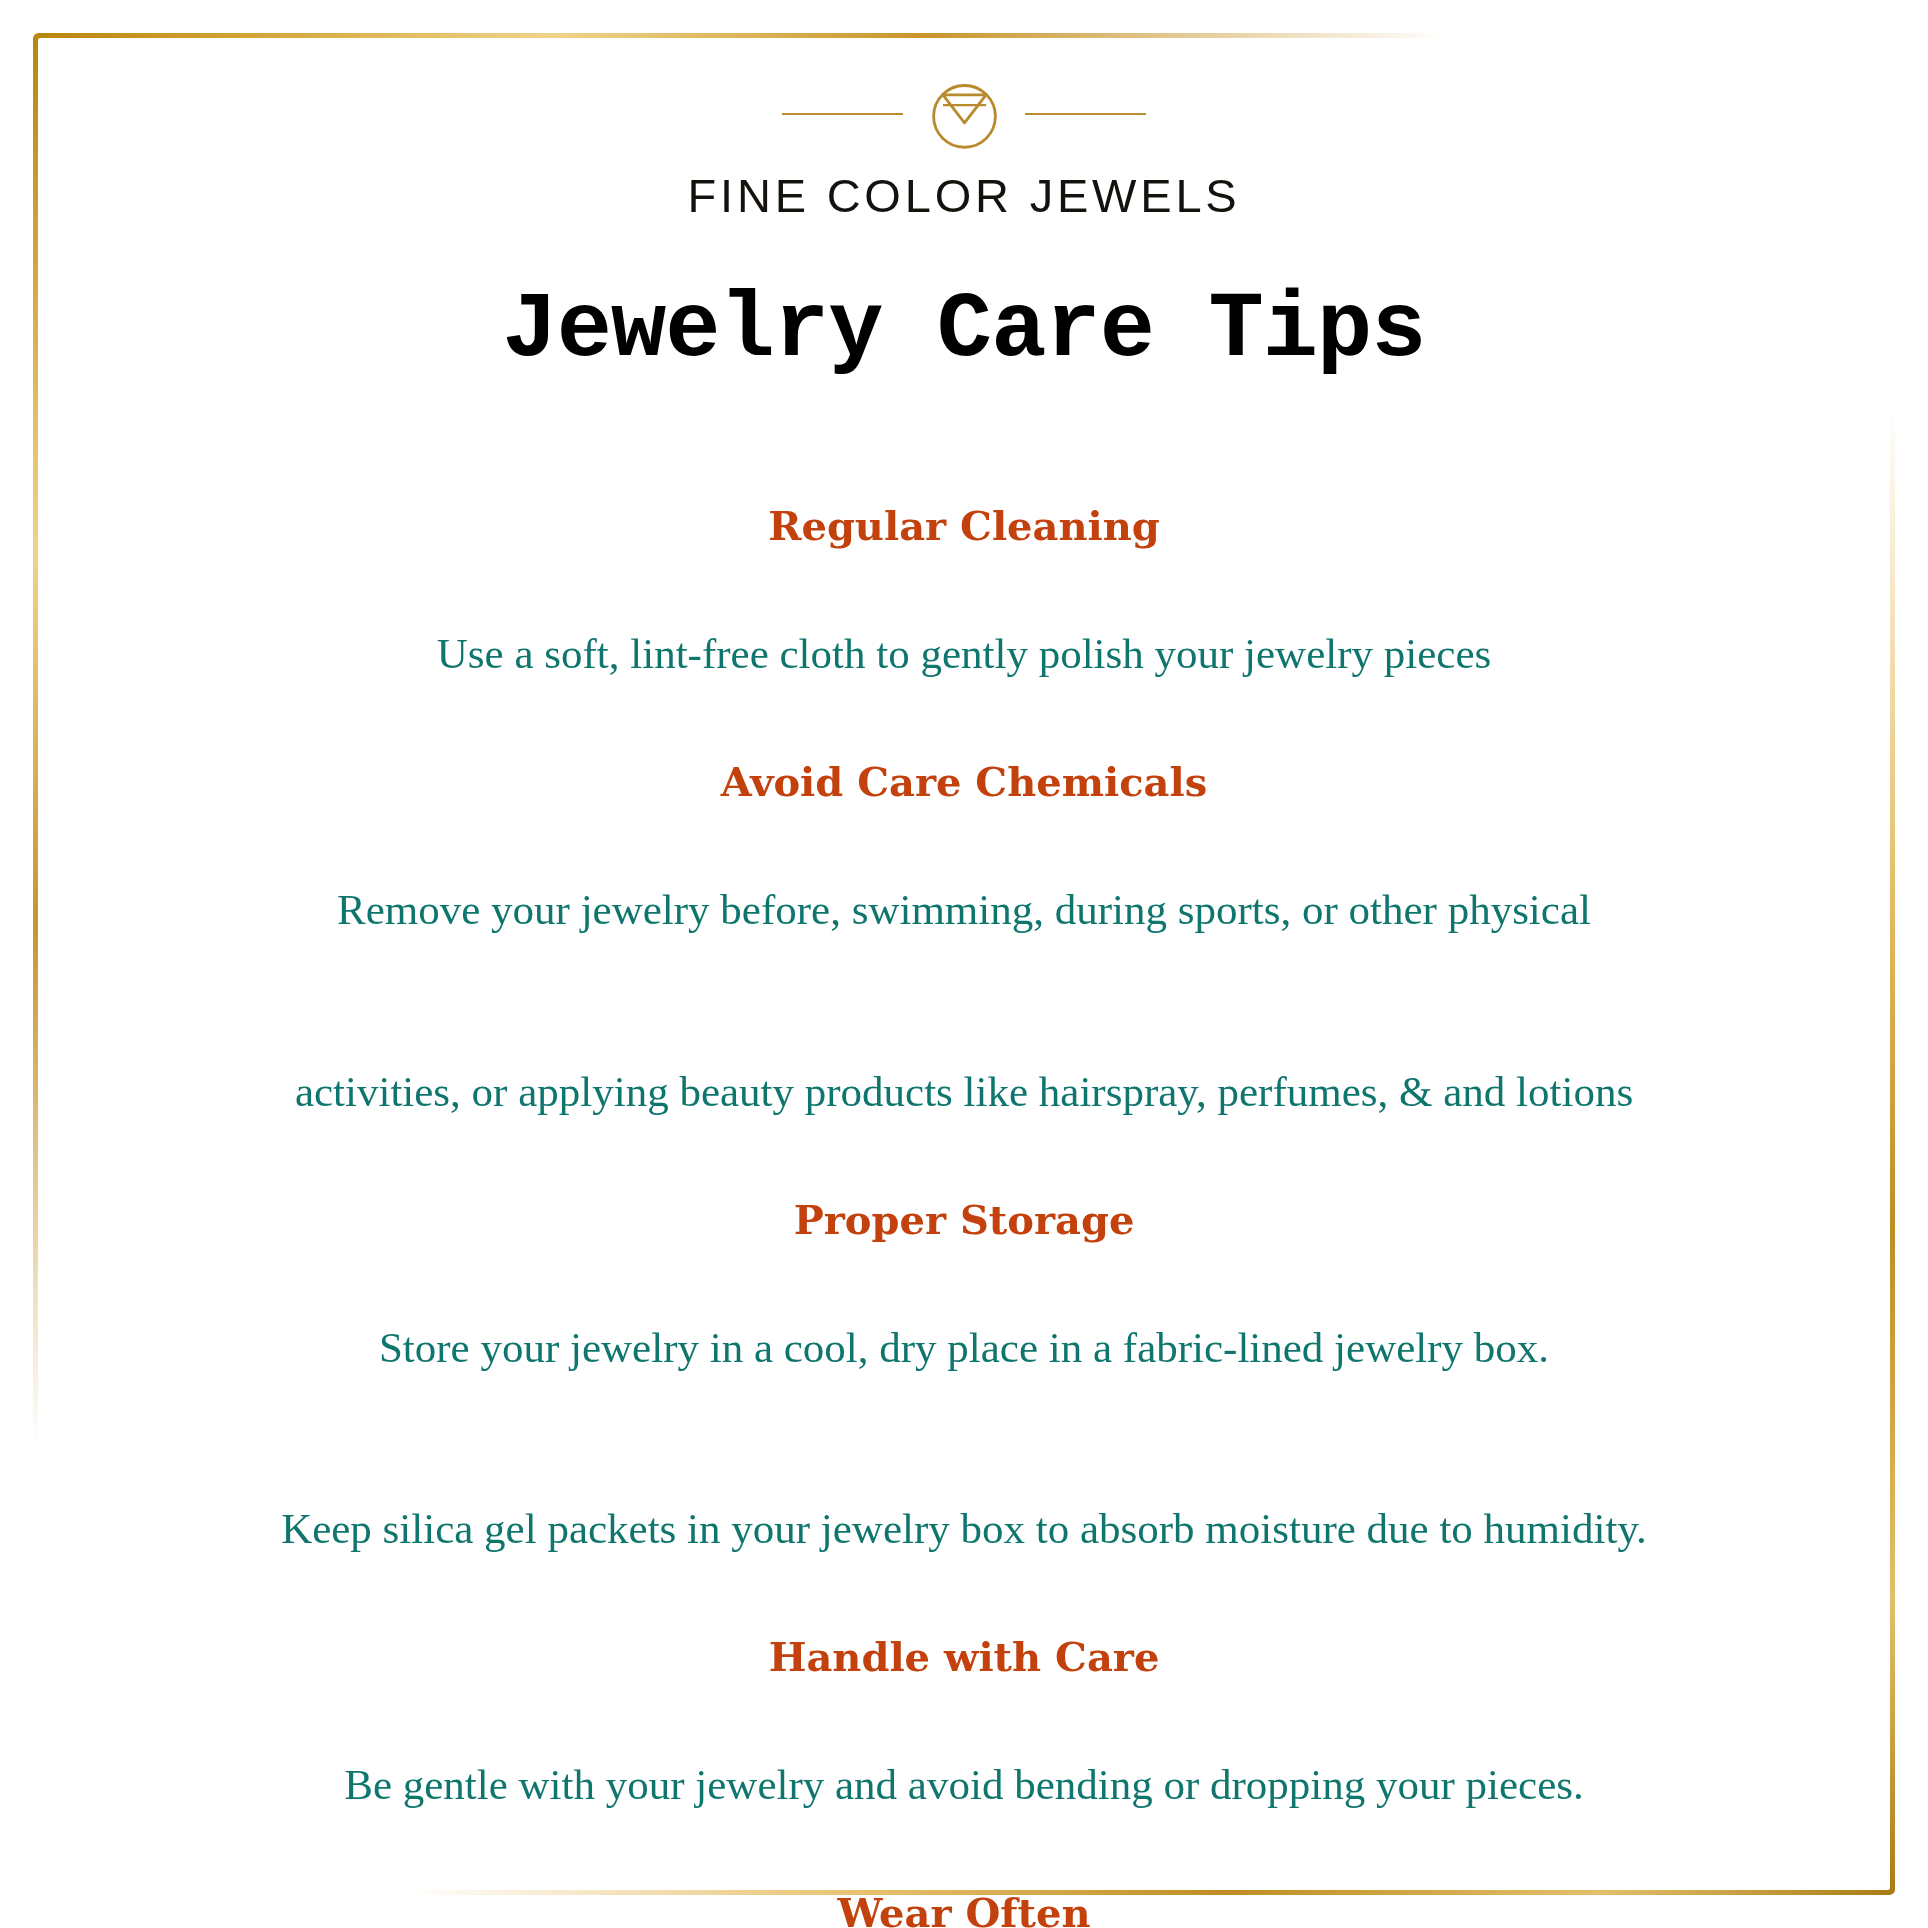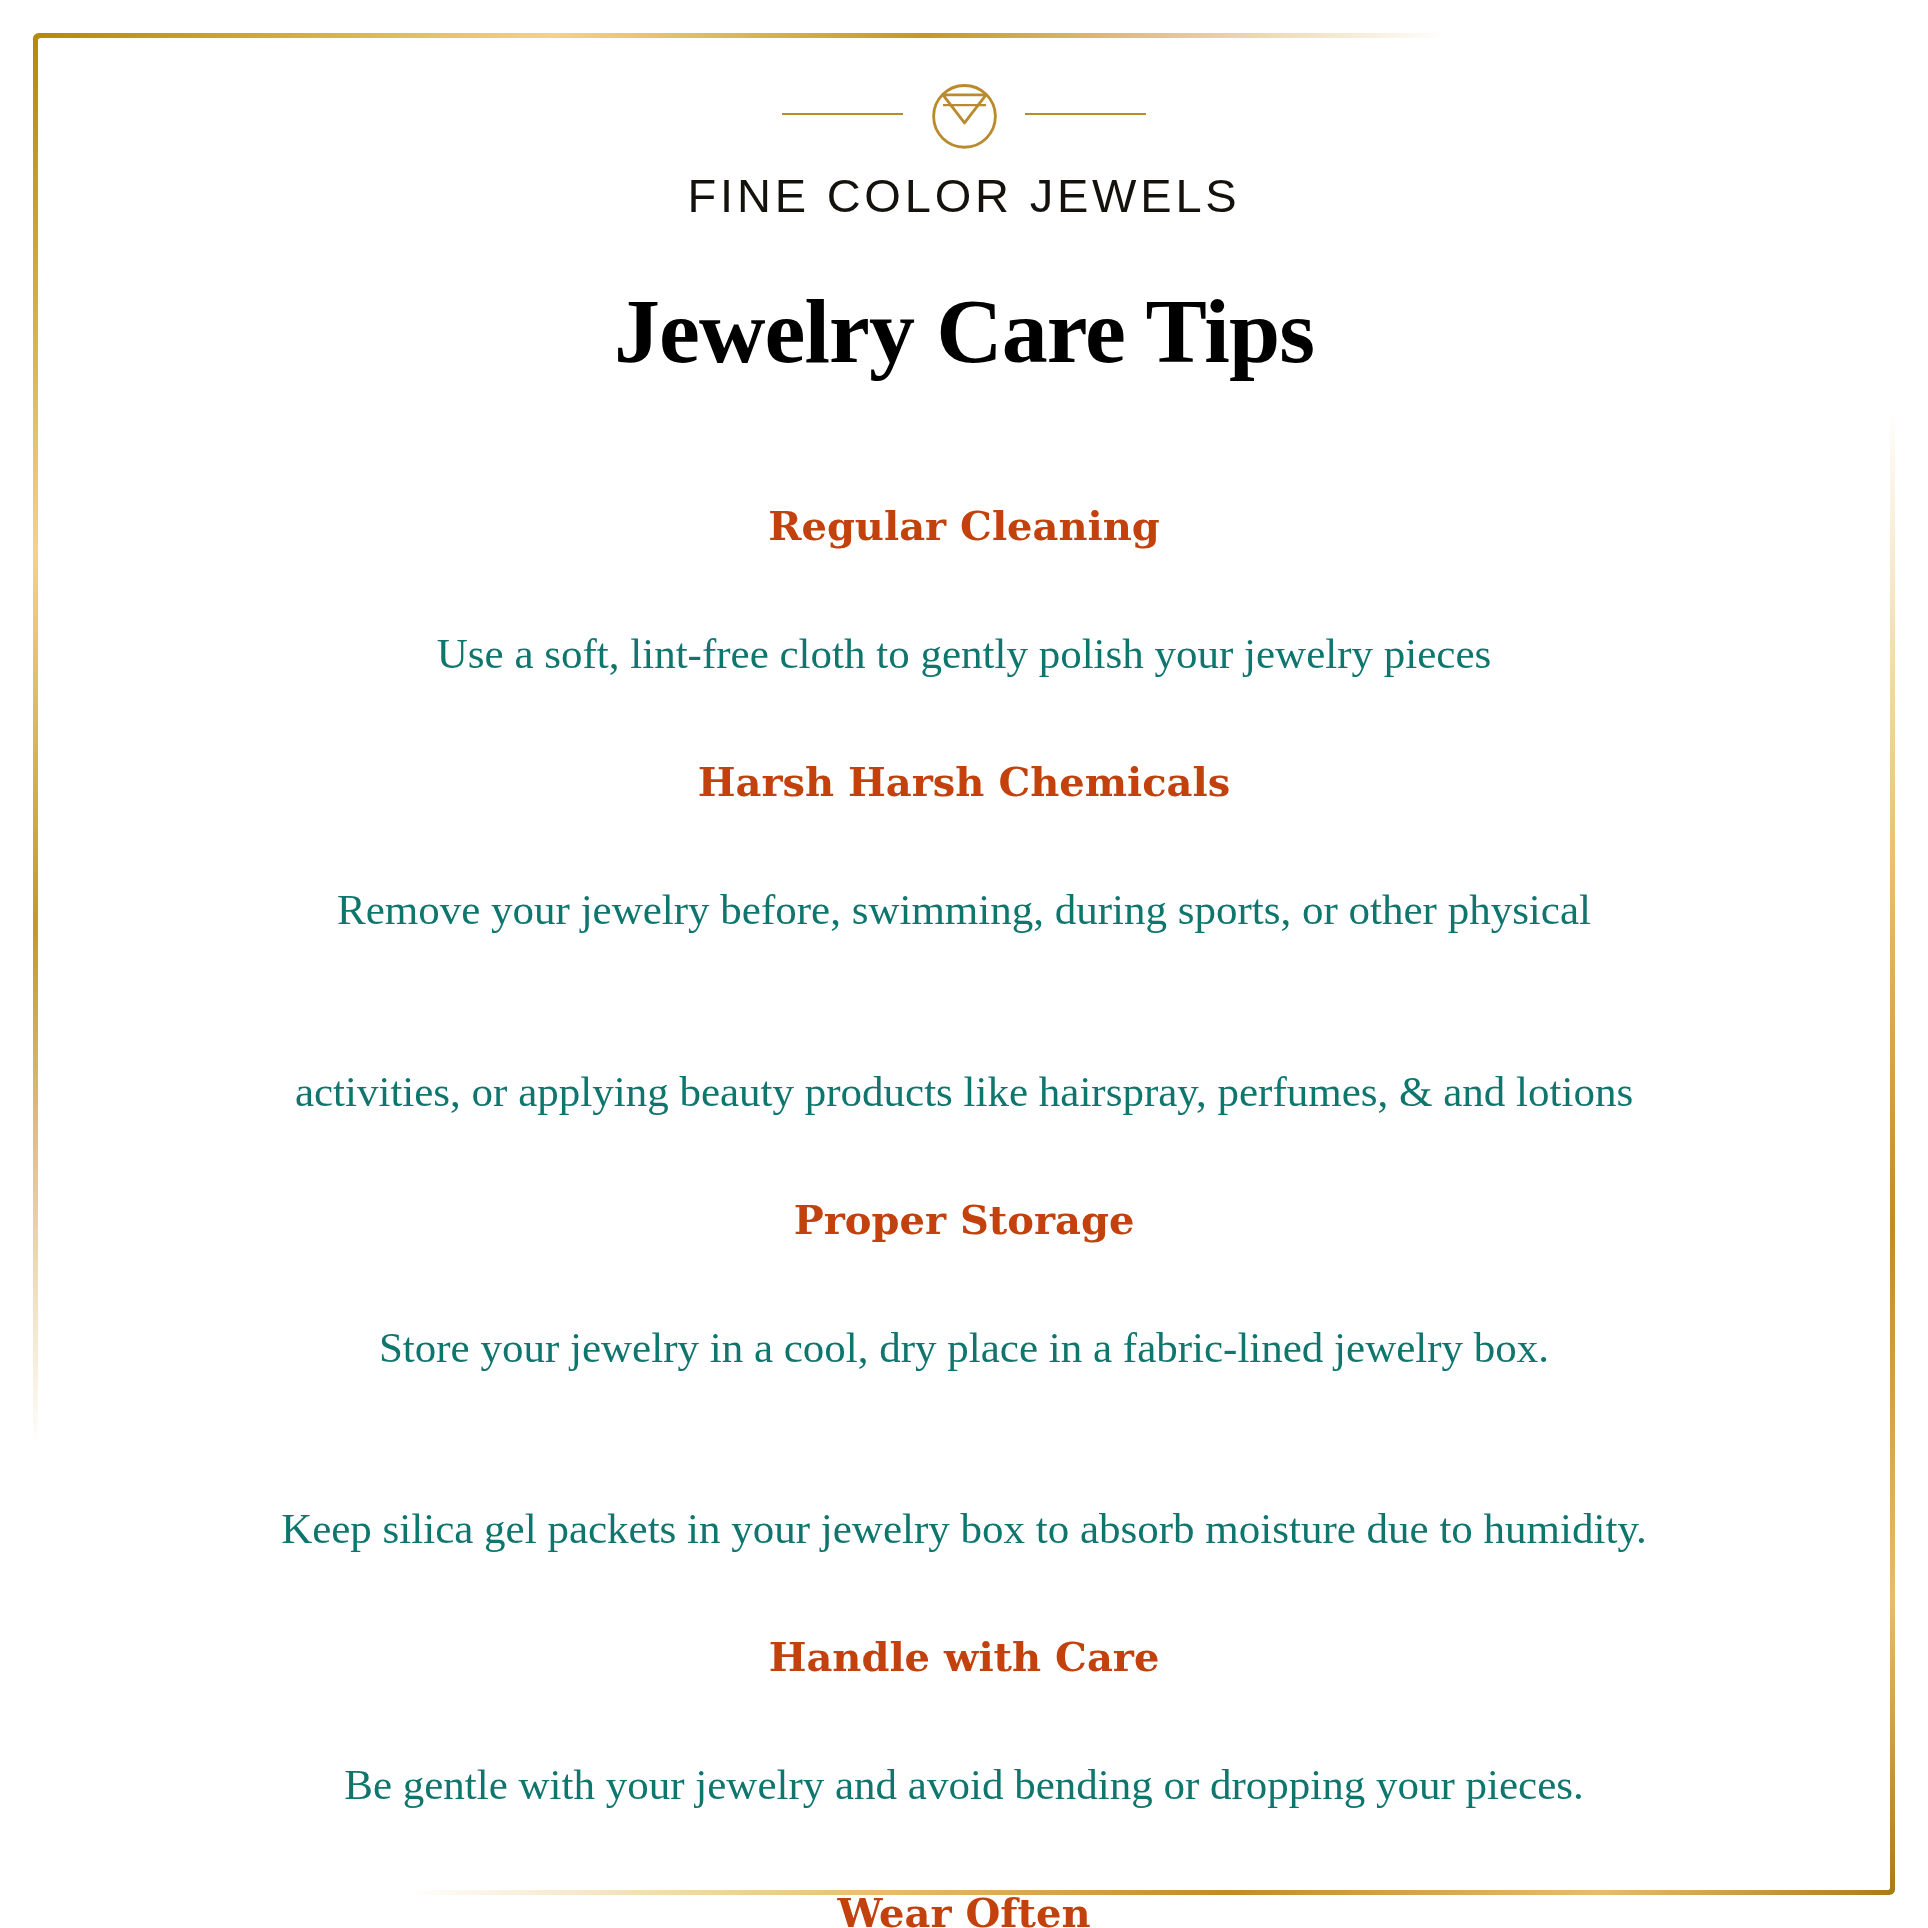--- a/index.html
+++ b/index.html
@@ -85,21 +85,21 @@
     font-size: 47px;
     letter-spacing: 3.8px;
     color: #15120e;
     font-weight: 400;
     white-space: nowrap;
   }
 
   
   .doc-title {
     margin-top: 62px;
-    font-family: Liberation Serif, serif;
+    font-family: Liberation Mono, monospace;
     font-weight: bold;
     font-size: 92px;
     letter-spacing: -0.9px;
     color: #000000;
     text-align: center;
     line-height: 1.0;
   }
 
   .content {
     margin-top: 51px;
@@ -162,21 +162,21 @@
       <h1 class="doc-title">Jewelry Care Tips</h1>
 
       <div class="content">
 
         <div class="section">
           <h2 class="section-heading">Regular Cleaning</h2>
           <p class="section-line">Use a soft, lint-free cloth to gently polish your jewelry pieces</p>
         </div>
 
         <div class="section">
-          <h2 class="section-heading">Harsh Harsh Chemicals</h2>
+          <h2 class="section-heading">Avoid Care Chemicals</h2>
           <p class="section-line">Remove your jewelry before, swimming, during sports, or other physical</p>
           <p class="section-line">activities,  or applying beauty products like hairspray, perfumes, &amp; and lotions</p>
         </div>
 
         <div class="section">
           <h2 class="section-heading">Proper Storage</h2>
           <p class="section-line">Store your jewelry in a cool, dry place in a fabric-lined jewelry box.</p>
           <p class="section-line">Keep silica gel packets in your jewelry box to absorb moisture due to humidity.</p>
         </div>
 

